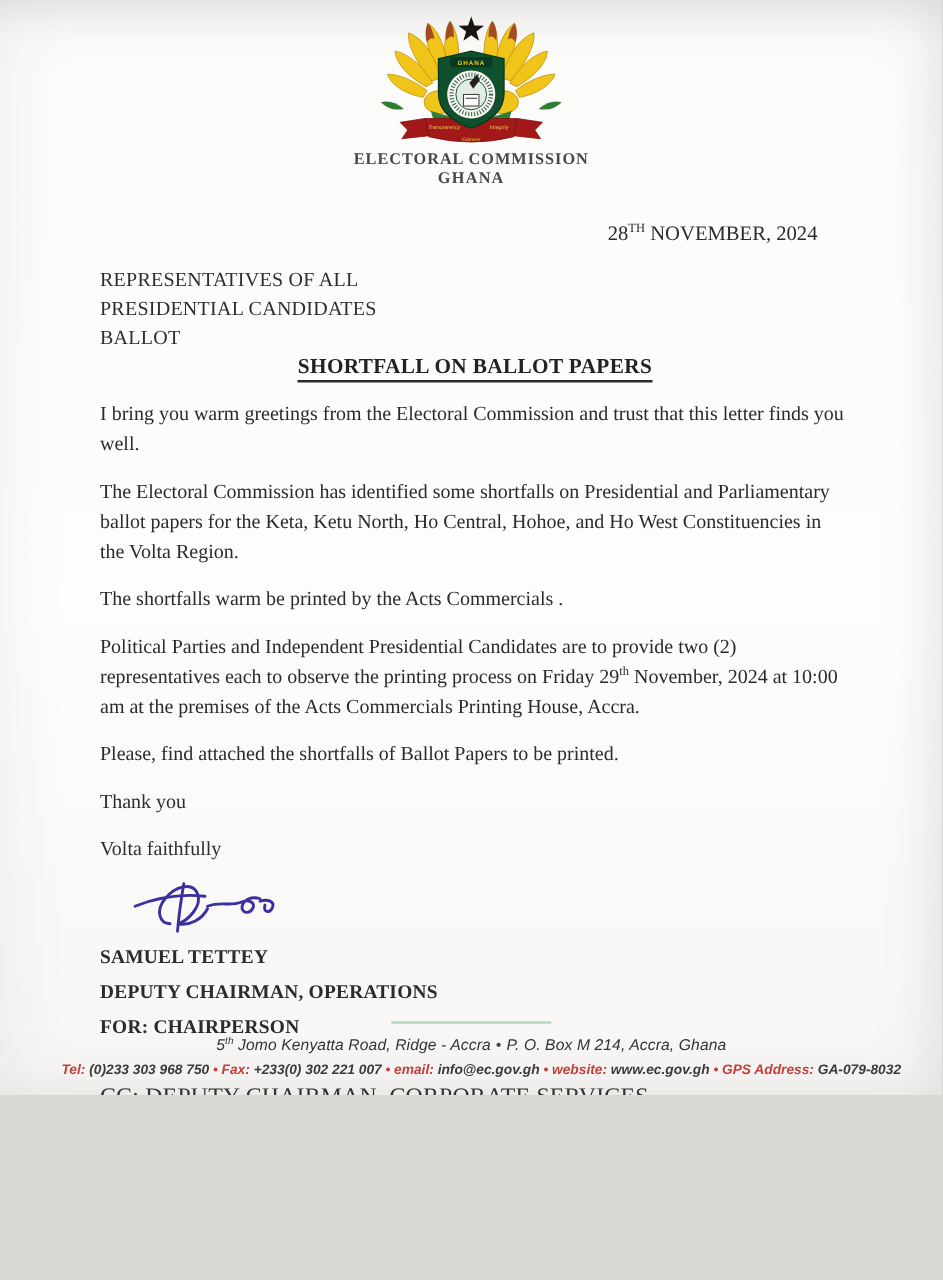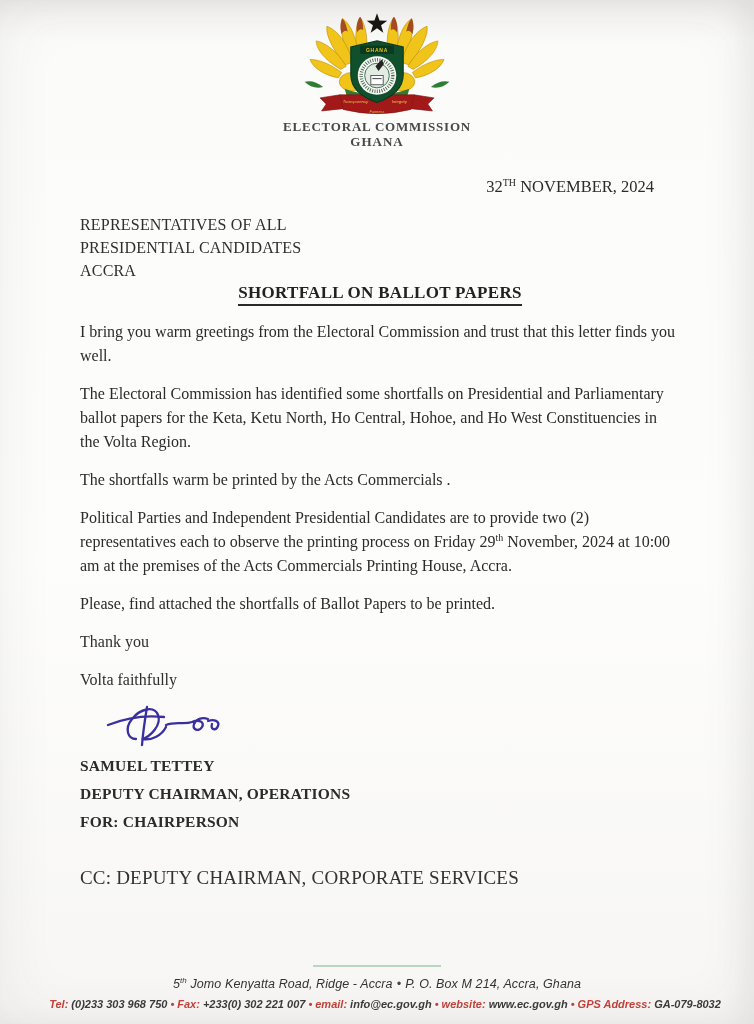--- a/index.html
+++ b/index.html
@@ -1,19 +1,19 @@
 <!DOCTYPE html>
 <html><head>
 <meta charset="utf-8">
 <style>
   html, body { margin: 0; padding: 0; background: #d8d8d4; }
   .page {
     position: relative;
     width: 754px;
-    height: 1024px;
+    height: 876px;
     margin: 0 auto;
     background: linear-gradient(180deg, #f1f0ee 0%, #fbfbf9 4%, #fdfdfc 55%, #f7f6f4 100%);
     box-shadow: inset 0 0 60px rgba(60,60,55,0.07), inset -14px 0 22px rgba(80,80,75,0.05);
     overflow: hidden;
     font-family: "Liberation Serif", serif;
     color: #2e2e2e;
   }
   .content { padding: 0 74px 0 80px; }
 
   
@@ -129,26 +129,26 @@
       <polygon points="98,73 106,64 109,70 102,79" fill="#222"></polygon>
 
       <polygon points="100,4 103.3,13.5 113.3,13.7 105.3,19.7 108.2,29.3 100,23.6 91.8,29.3 94.7,19.7 86.7,13.7 96.7,13.5" fill="#181512"></polygon>
     </svg>
     <div class="org-name">ELECTORAL COMMISSION</div>
     <div class="org-country">GHANA</div>
   </div>
 
   <div class="content">
 
-    <div class="date-line"><span>32</span><sup class="ord">TH</sup><span> NOVEMBER, 2024</span></div>
+    <div class="date-line"><span>28</span><sup class="ord">TH</sup><span> NOVEMBER, 2024</span></div>
 
     <div class="recipient">
       <div>REPRESENTATIVES OF ALL</div>
       <div>PRESIDENTIAL CANDIDATES</div>
-      <div>ACCRA</div>
+      <div>BALLOT</div>
     </div>
 
 
     <div class="subject">
       <span>SHORTFALL ON BALLOT PAPERS</span>
     </div>
 
     <p class="body-p">I bring you warm greetings from the Electoral Commission and trust that this letter finds you well.</p>
     <p class="body-p">The Electoral Commission has identified some shortfalls on Presidential and Parliamentary ballot papers for the Keta, Ketu North, Ho Central, Hohoe, and Ho West Constituencies in the Volta Region.</p>
     <p class="body-p">The shortfalls warm be printed by the Acts Commercials .</p>

